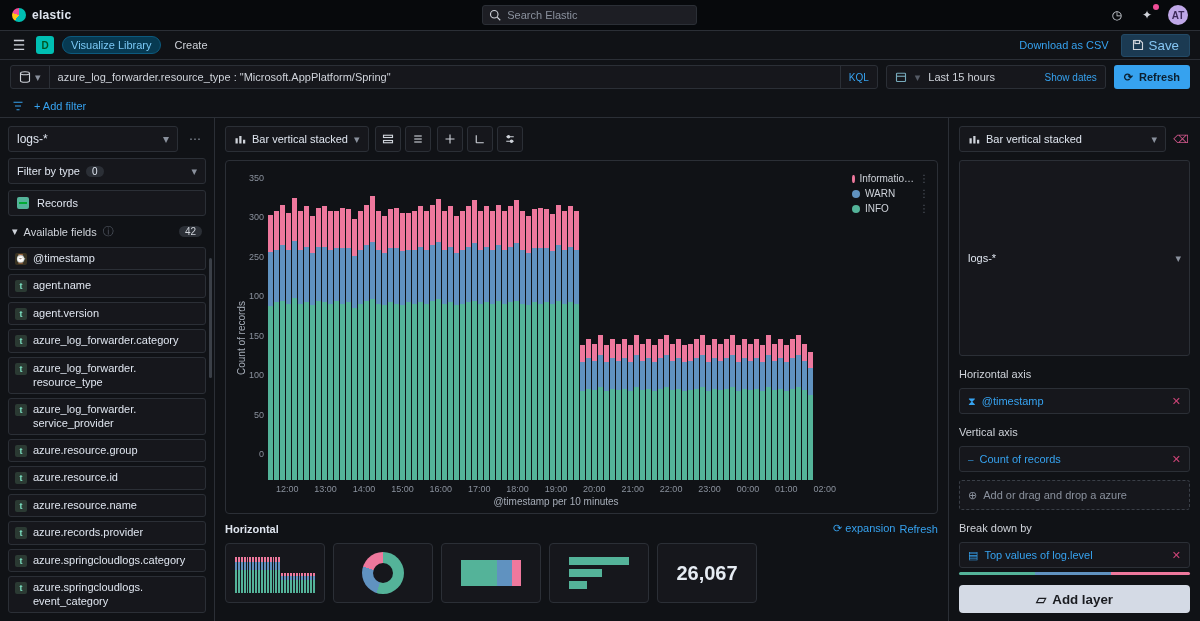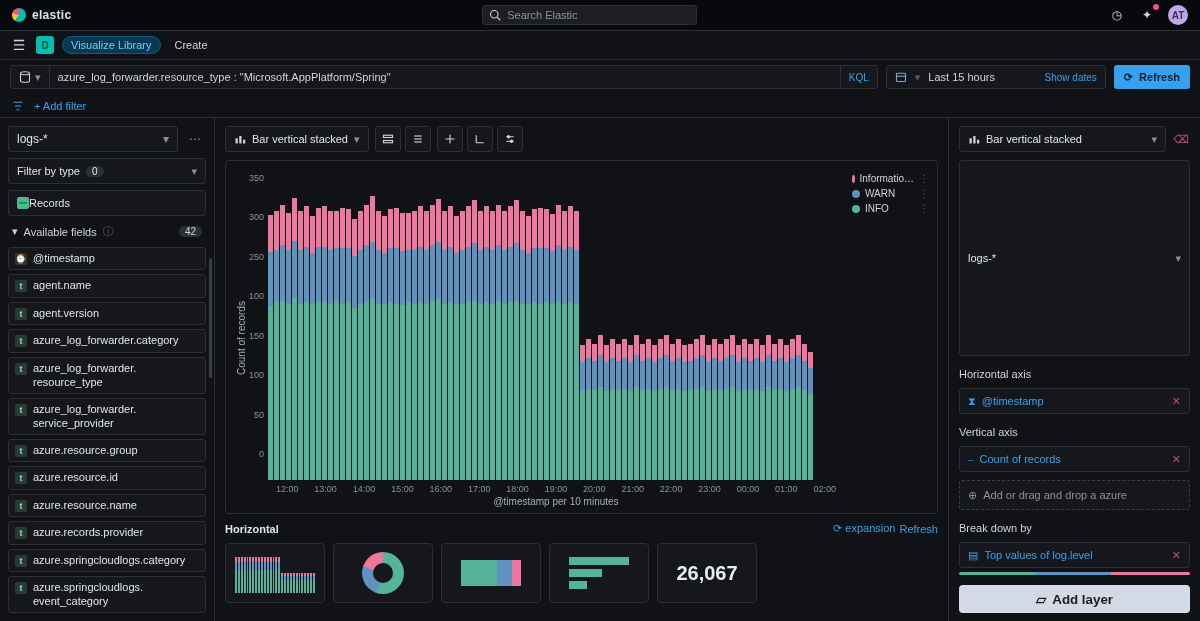--- a/index.html
+++ b/index.html
@@ -52,21 +52,21 @@
 
 .sidebar { background:#101216; border-right:1px solid var(--border); padding:8px; display:flex; flex-direction:column; gap:6px; }
 .side-head { display:flex; gap:6px; align-items:center; }
 .dp-select { flex:1; height:26px; background:#16171c; border:1px solid var(--border); border-radius:3px; display:flex; align-items:center; padding:0 8px; justify-content:space-between; font-size:12px; }
 .dp-side-btn { width:22px; color:#8a919d; text-align:center; }
 .side-search { height:26px; background:#16171c; border:1px solid var(--border); border-radius:3px; display:flex; align-items:center; padding:0 8px; gap:6px; color:#8a919d; font-size:11px; }
 .side-search .clear { margin-left:auto; }
 .filter-by-type { height:26px; background:#16171c; border:1px solid var(--border); border-radius:3px; display:flex; align-items:center; padding:0 8px; gap:6px; font-size:11px; }
 .badge-count { background:#2b2f36; border-radius:8px; padding:0 6px; font-size:10px; }
 .chev { margin-left:auto; color:#8a919d; }
-.records-row { height:26px; background:#16171c; border:1px solid var(--border); border-radius:3px; display:flex; align-items:center; padding:0 8px; font-size:11px; }
+.records-row { height:26px; background:#16171c; border:1px solid var(--border); border-radius:3px; display:flex; align-items:center; padding:0 8px; gap:8px; font-size:11px; }
 .rec-icon { width:12px; height:12px; background:#54b399; border-radius:2px; position:relative; }
 .rec-icon::after { content:""; position:absolute; left:2px; right:2px; top:5px; height:2px; background:#0a3; }
 .avail-head { display:flex; align-items:center; gap:6px; font-size:11px; color:#cfd3da; padding:2px 4px; }
 .avail-head .badge-count { margin-left:auto; }
 .fieldlist { flex:1; overflow:hidden; display:flex; flex-direction:column; gap:4px; }
 .field-item { min-height:22px; background:#16171c; border:1px solid var(--border); border-radius:3px; display:flex; align-items:flex-start; padding:4px 6px; gap:6px; font-size:11px; }
 .ftype { width:12px; height:12px; border-radius:2px; font-size:9px; display:flex; align-items:center; justify-content:center; font-weight:700; flex:0 0 12px; margin-top:1px; }
 .ftype.t { background:#2b3a33; color:#7de2c3; }
 .ftype.d { background:#3a3322; color:#f3c766; }
 .field-item span.fname { line-height:1.25; word-break: break-word; }
@@ -148,20 +148,30 @@
   </div>
 </div>
 
 <div class="secbar">
   <div class="secbar-left">
     <div class="ham">☰</div>
     <div class="sqbadge">D</div>
     <div class="pill">Visualize Library</div>
     <div class="pill2">Create</div>
   </div>
+  <div class="secbar-right">
+    <span class="link">Download as CSV</span>
+    <button class="btn-save">
+      <svg class="ico" viewBox="0 0 16 16">
+          <path d="M2 2h9l3 3v9H2z"></path>
+          <rect x="4" y="2" width="6" height="4"></rect>
+        </svg>
+      <span>Save</span>
+    </button>
+  </div>
 </div>
 
 <div class="qbar">
   <div class="qbox">
     <div class="dsel">
       <svg class="ico" viewBox="0 0 16 16">
           <ellipse cx="8" cy="3" rx="6" ry="2"></ellipse>
           <path d="M2 3v10c0 1.1 2.7 2 6 2s6-.9 6-2V3"></path>
         </svg>
       <span style="color:#8a919d;">▾</span>

